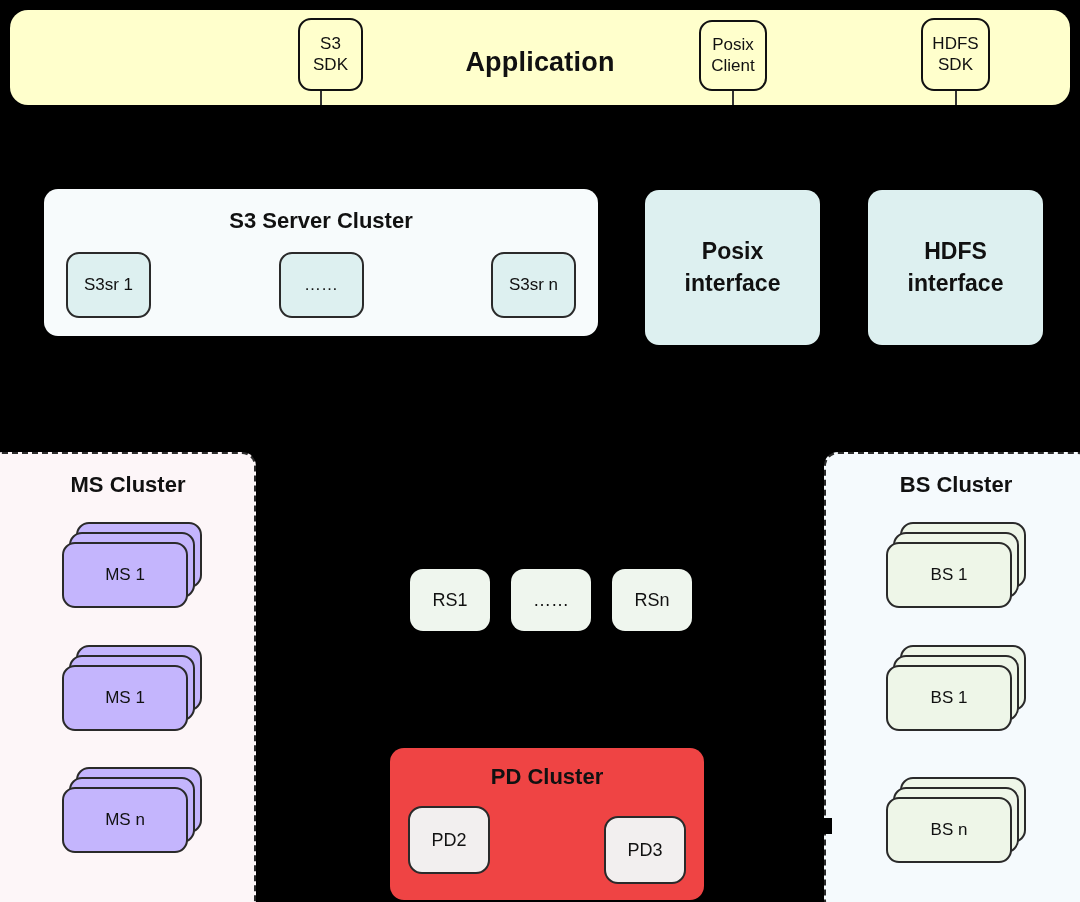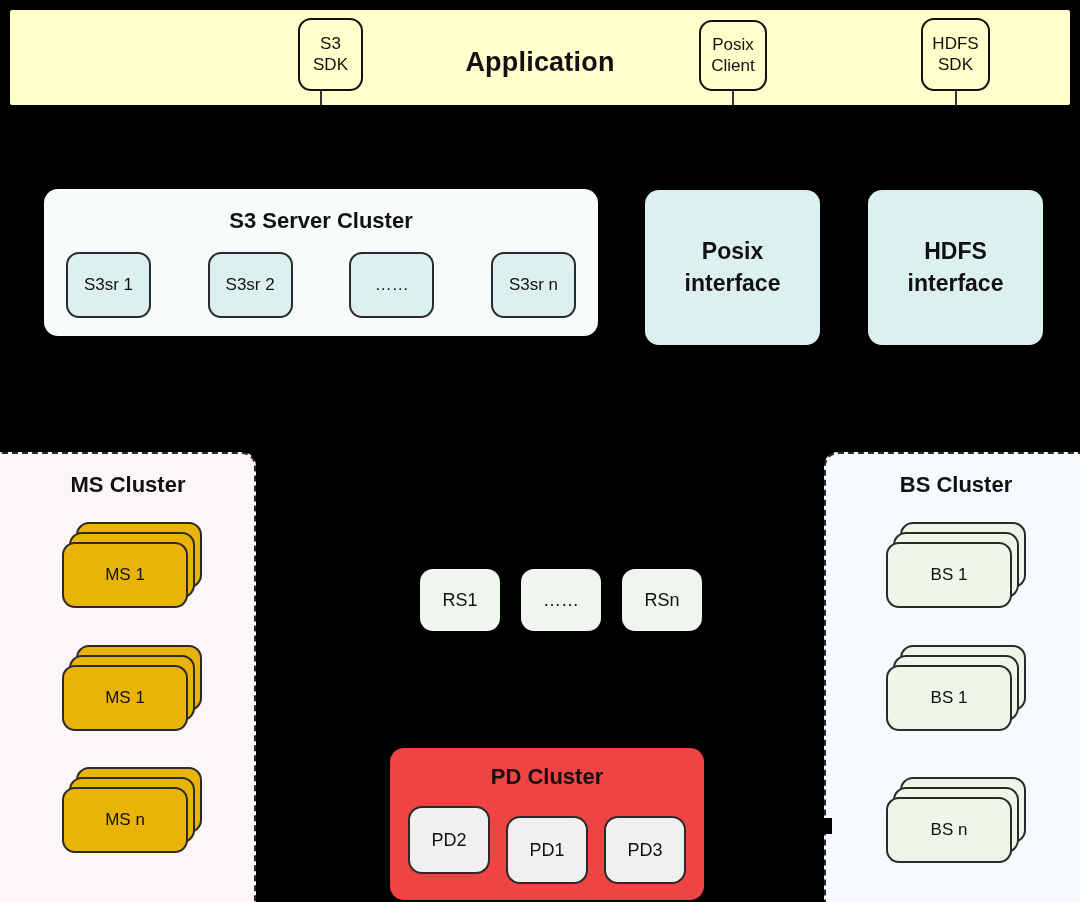--- a/index.html
+++ b/index.html
@@ -24,21 +24,21 @@
   }
 
   
   .app-bar {
     position: absolute;
     left: 10px;
     top: 10px;
     width: 1060px;
     height: 95px;
     background: #FFFFCC;
-    border-radius: 2px;
+    border-radius: 18px;
     box-sizing: border-box;
   }
   .app-title {
     position: absolute;
     left: 0; right: 0;
     top: 37px;
     text-align: center;
     font-size: 27px;
     font-weight: bold;
     color: #111111;
@@ -200,42 +200,41 @@
   .stack .layer.l2 { left: 7px;  top: 10px; }
   .stack .layer.l1 {
     left: 0px; top: 20px;
     display: flex;
     align-items: center;
     justify-content: center;
     font-size: 17px;
     color: #111111;
     white-space: nowrap;
   }
-  .ms-card .layer { background: #eab308; }
+  .ms-card .layer { background: #c4b5fd; }
   .bs-card .layer { background: #EEF6E8; }
 
   .ms-1a { left: 62px; top: 522px; }
   .ms-1b { left: 62px; top: 645px; }
   .ms-n  { left: 62px; top: 767px; padding-left: 25px; }
 
   .bs-1a { left: 886px; top: 522px; }
   .bs-1b { left: 886px; top: 645px; }
   .bs-n  { left: 886px; top: 777px; }
 
   
   .rs-row {
     position: absolute;
     left: 410px;
     top: 568px;
     width: 282px;
     height: 64px;
     display: flex;
     justify-content: space-between;
     align-items: center;
-    margin-left: 10px;
   }
   .rs-node {
     width: 80px;
     height: 62px;
     background: #EFF6EE;
     border-radius: 13px;
     box-sizing: border-box;
     display: flex;
     align-items: center;
     justify-content: center;
@@ -315,21 +314,20 @@
   </div>
   <div class="sdk-box sdk-hdfs">
     <span>HDFS</span>
     <span>SDK</span>
   </div>
 
   <div class="s3-panel">
     <div class="s3-panel-title">S3 Server Cluster</div>
     <div class="s3-nodes">
       <div class="s3-node">S3sr 1</div>
-      <div class="s3-node">S3sr 2</div>
       <div class="s3-node">……</div>
       <div class="s3-node">S3sr n</div>
     </div>
   </div>
 
   <div class="iface-box iface-posix">
     <span>Posix</span>
     <span>interface</span>
   </div>
   <div class="iface-box iface-hdfs">
@@ -381,18 +379,17 @@
   <div class="rs-row">
     <div class="rs-node">RS1</div>
     <div class="rs-node">……</div>
     <div class="rs-node">RSn</div>
   </div>
 
   <div class="pd-cluster">
     <div class="pd-title">PD Cluster</div>
     <div class="pd-nodes">
       <div class="pd-node">PD2</div>
-      <div class="pd-node offset-mid">PD1</div>
       <div class="pd-node offset-low">PD3</div>
     </div>
   </div>
 
 </div>
 
 </body></html>

